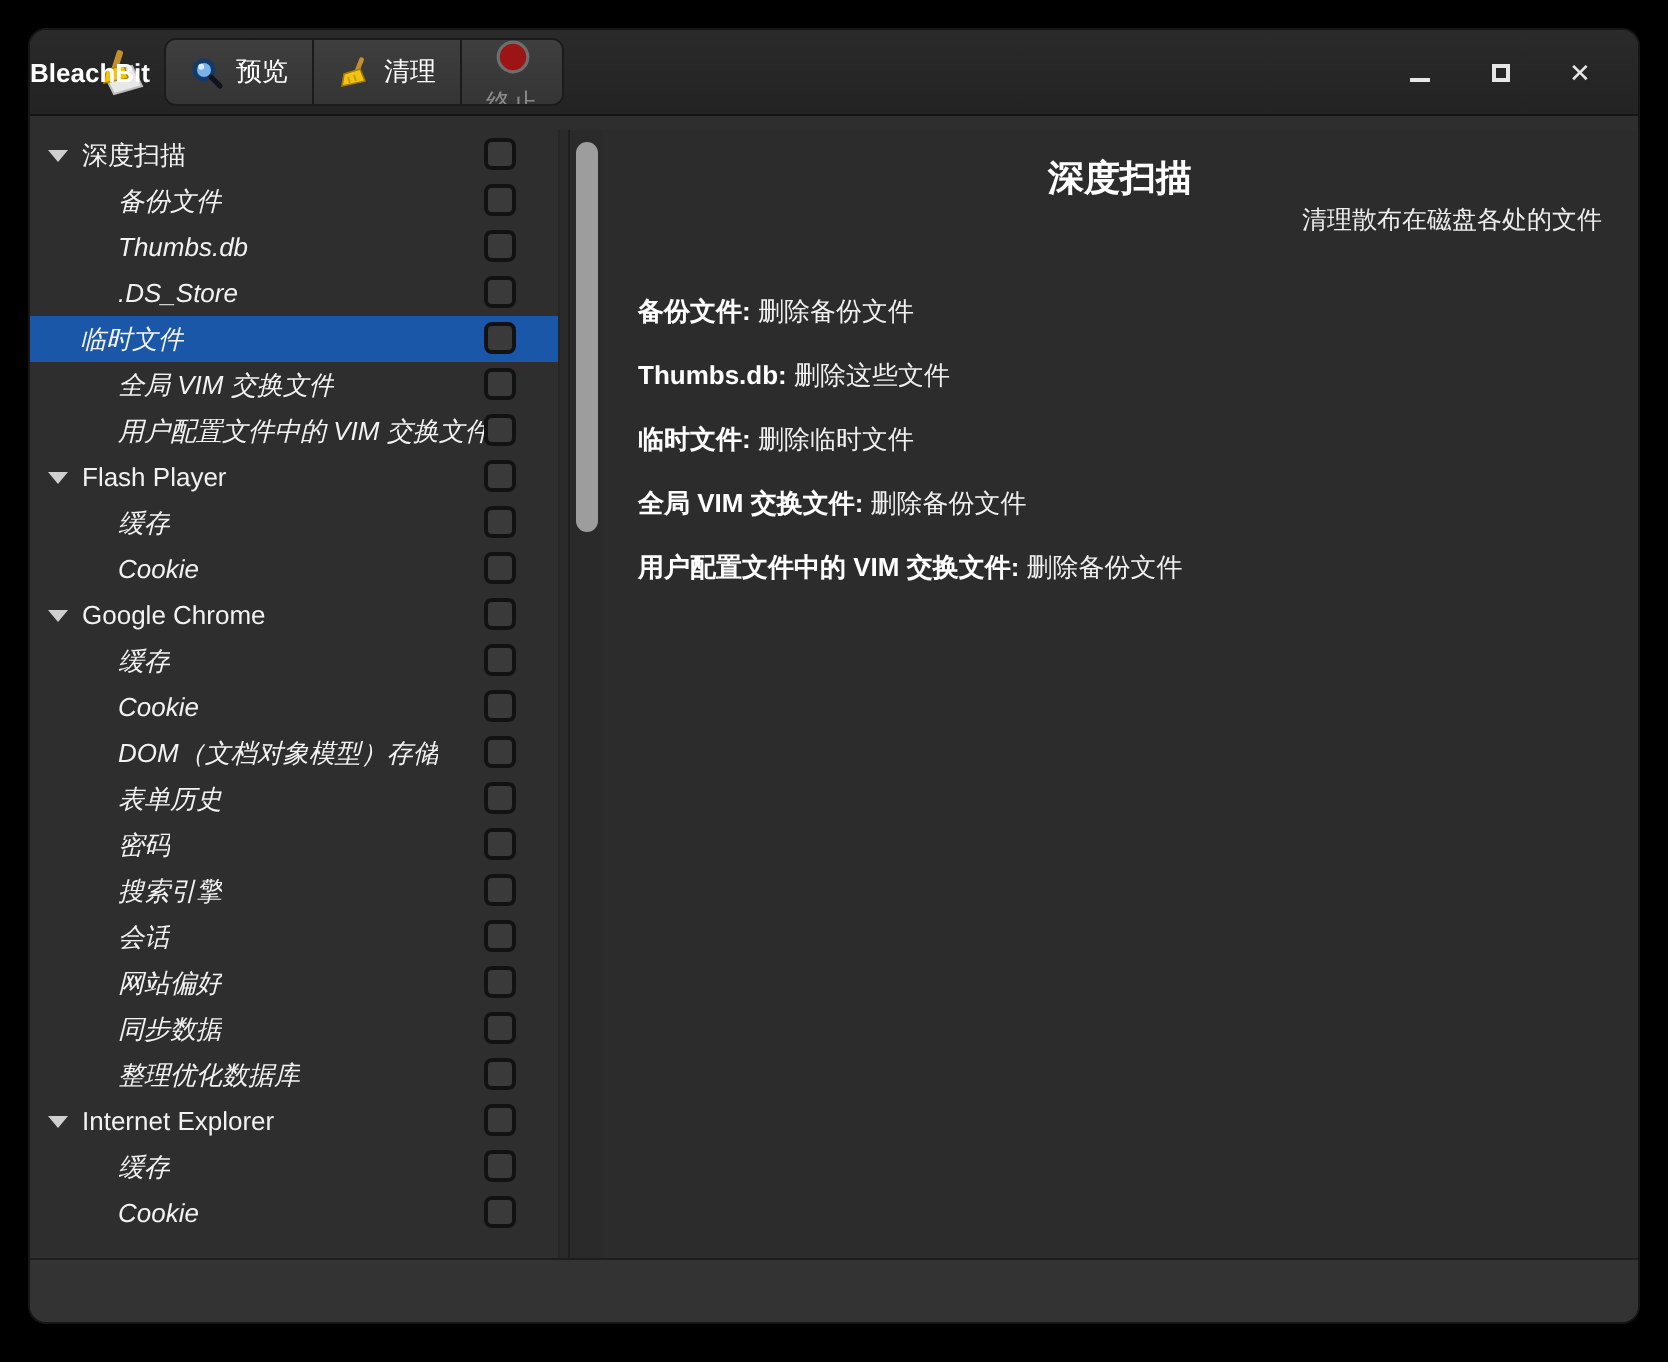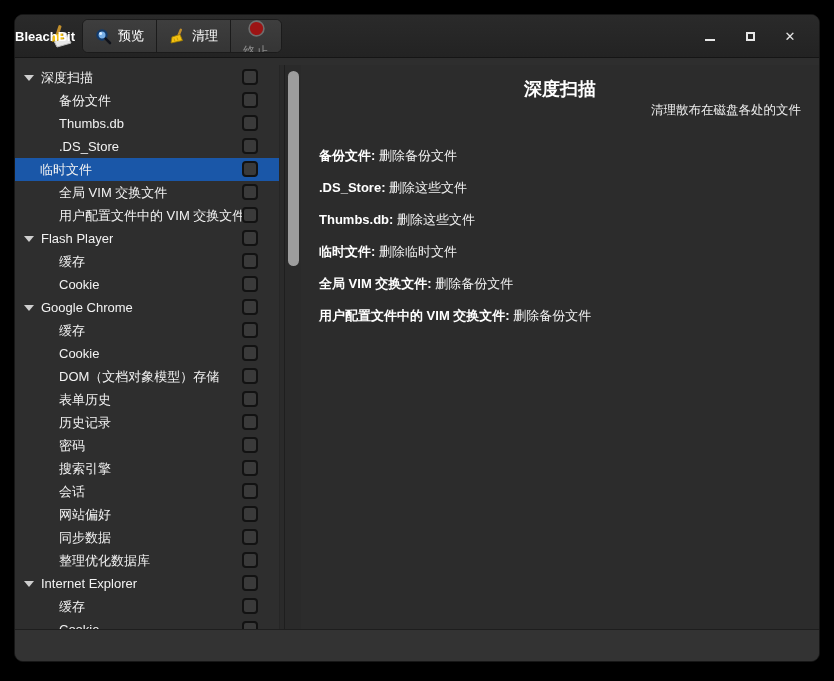--- a/index.html
+++ b/index.html
@@ -57,21 +57,21 @@
   }
   .tree-row {
     position: relative; height: 23px; display: flex; align-items: center;
     font-size: 13px; color: #f2f2f2; cursor: default; white-space: nowrap;
   }
   .tree-row.selected { background: #1a57a8; padding-left: 25px; }
   .expander {
     width: 0; height: 0; border-left: 5px solid transparent; border-right: 5px solid transparent;
     border-top: 6px solid #cfcfcf; margin-left: 9px; margin-right: 7px; flex: 0 0 auto; cursor: pointer;
   }
-  .indent-child { padding-left: 44px; }
+  .indent-child { padding-left: 44px; font-style: italic; }
   .tree-label { overflow: hidden; }
   .checkbox {
     position: absolute; right: 21px; top: 3px; width: 16px; height: 16px;
     background: #3a3a3a; border: 2px solid #121212; border-radius: 4px; cursor: pointer;
   }
 
   .gutter {
     position: absolute; left: 264px; top: 0; width: 22px; height: 100%;
     background: #2a2a2a; border-left: 1px solid #262626;
   }
@@ -219,24 +219,20 @@
         </div>
         <div class="tree-row indent-child">
           <span class="tree-label">DOM（文档对象模型）存储</span>
           <span class="checkbox"></span>
         </div>
         <div class="tree-row indent-child">
           <span class="tree-label">表单历史</span>
           <span class="checkbox"></span>
         </div>
         <div class="tree-row indent-child">
-          <span class="tree-label">历史记录</span>
-          <span class="checkbox"></span>
-        </div>
-        <div class="tree-row indent-child">
           <span class="tree-label">密码</span>
           <span class="checkbox"></span>
         </div>
         <div class="tree-row indent-child">
           <span class="tree-label">搜索引擎</span>
           <span class="checkbox"></span>
         </div>
         <div class="tree-row indent-child">
           <span class="tree-label">会话</span>
           <span class="checkbox"></span>
@@ -270,21 +266,20 @@
 
     <div class="gutter">
       <div class="scroll-thumb"></div>
     </div>
 
     <div class="right-pane">
       <div class="pane-title">深度扫描</div>
       <div class="pane-subtitle">清理散布在磁盘各处的文件</div>
       <div class="entries" id="entries">
           <div class="entry"><b>备份文件:</b> <span class="desc">删除备份文件</span></div>
-          <div class="entry"><b>.DS_Store:</b> <span class="desc">删除这些文件</span></div>
           <div class="entry"><b>Thumbs.db:</b> <span class="desc">删除这些文件</span></div>
           <div class="entry"><b>临时文件:</b> <span class="desc">删除临时文件</span></div>
           <div class="entry"><b>全局 VIM 交换文件:</b> <span class="desc">删除备份文件</span></div>
           <div class="entry"><b>用户配置文件中的 VIM 交换文件:</b> <span class="desc">删除备份文件</span></div>
         </div>
     </div>
   </div>
 
   <div class="statusbar"></div>
 </div>

